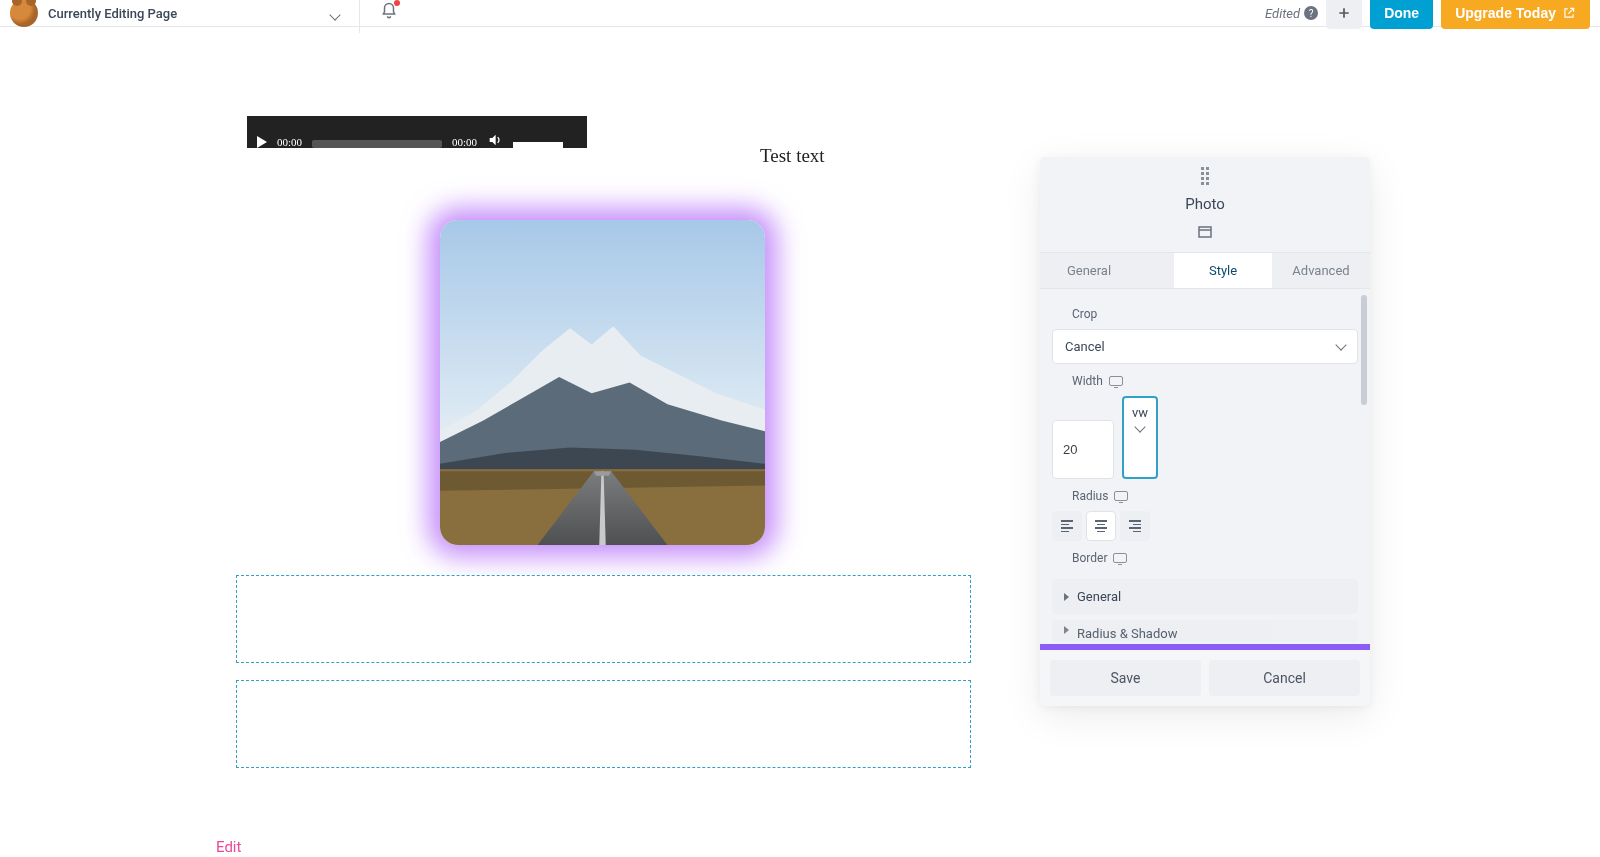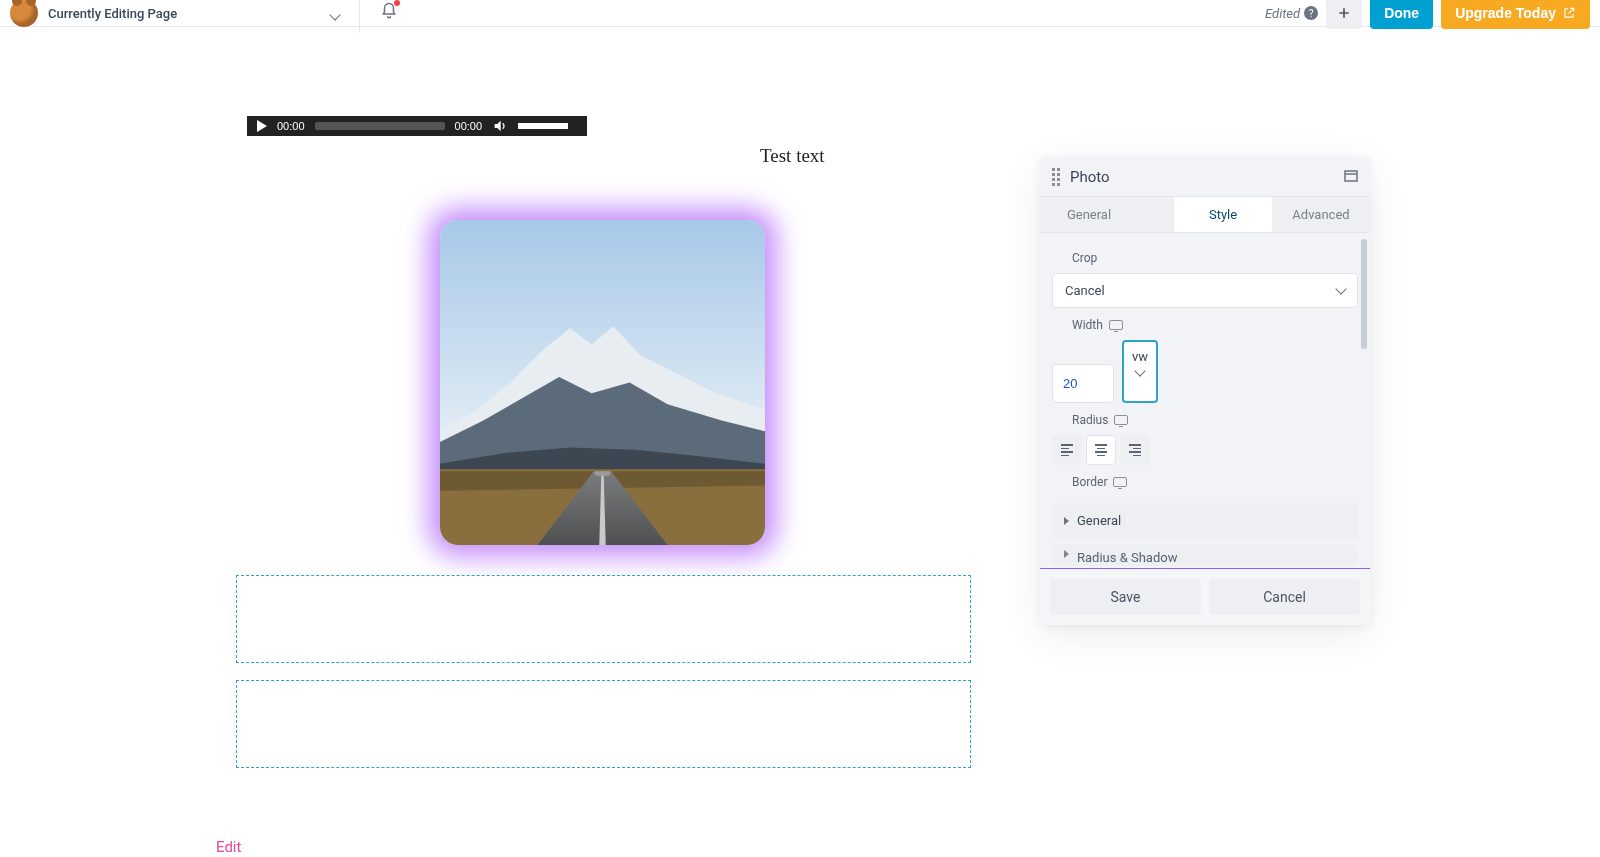--- a/index.html
+++ b/index.html
@@ -22,21 +22,21 @@
 .q-icon { width:14px; height:14px; border-radius:50%; background:#6b7280; color:#fff; font-size:10px; font-style:normal; display:flex; align-items:center; justify-content:center; }
 .btn { border:none; border-radius:4px; padding: 8px 14px; font-size:14px; cursor:pointer; display:flex; align-items:center; gap:6px; }
 .btn-add { background:#edeff2; color:#555; padding:8px 10px; }
 .btn-done { background:#00a0d2; color:#fff; font-weight:600; }
 .btn-upgrade { background:#f7a922; color:#fff; font-weight:600; }
 
 
 .canvas { position: absolute; top:40px; left:0; right:0; bottom:0; }
 
 
-.audio { position:absolute; left:247px; top:76px; width:340px; height:20px; background:#222; display:flex; align-items:center; padding:0 10px; gap:10px; color:#fff; font-size:11px; font-family: Liberation Sans, sans-serif; }
+.audio { position:absolute; left:247px; top:76px; width:340px; height:32px; background:#222; display:flex; align-items:flex-end; padding:0 10px; gap:10px; color:#fff; font-size:11px; font-family: Liberation Serif, serif; }
 .play-btn { width:0; height:0; border-left:10px solid #fff; border-top:6px solid transparent; border-bottom:6px solid transparent; cursor:pointer; }
 .prog { flex:0 0 130px; height:8px; background:#555; border-radius:2px; }
 .vol-icon { width:16px; height:16px; }
 .vol-bar { flex:0 0 50px; height:6px; background:#fff; }
 
 
 .test-text { position:absolute; left:760px; top:105px; font-family: Georgia, 'Times New Roman', serif; font-size:19px; color:#222; }
 
 
 .photo-wrap { position:absolute; left:440px; top:180px; width:325px; height:325px; border-radius:18px; overflow:hidden; box-shadow: 0 0 26px 12px rgba(168,85,247,0.65); }
@@ -45,50 +45,50 @@
 
 .droprow { position:absolute; border:1.5px dashed #2ea3c7; background:#fff; }
 .droprow.r1 { left:236px; top:535px; width:735px; height:88px; }
 .droprow.r2 { left:236px; top:640px; width:735px; height:88px; }
 
 
 .edit-link { position:absolute; left:216px; top:798px; font-size:15px; color:#ec4899; }
 
 
 .panel { position:absolute; left:1040px; top:117px; width:330px; background:#f1f3f6; border-radius:5px; box-shadow: 0 10px 40px rgba(0,0,0,0.08), 0 2px 10px rgba(0,0,0,0.05); overflow:hidden; }
-.panel-head { display:flex; align-items:center; gap:10px; padding:10px 12px; background:#f1f3f6; }
+.panel-head { display:flex; align-items:center; gap:10px; padding:10px 12px; background:#f1f3f6;flex-direction:column; }
 .drag-dots { display:grid; grid-template-columns:repeat(2,3px); grid-template-rows:repeat(4,3px); gap:2px; cursor:move; }
 .drag-dots i { width:3px; height:3px; background:#8a8f98; display:block; }
 .panel-title { font-size:15px; color:#3b4758; flex:1; }
 .panel-max { color:#6b7280; cursor:pointer; }
 .panel-tabs { display:flex; background:#edeff2; border-top:1px solid #e3e6ea; border-bottom:1px solid #e3e6ea; }
 .panel-tab { flex:1; text-align:center; padding:10px 0; font-size:13px; color:#7a828e; cursor:pointer; }
 .panel-tab.active { background:#fff; color:#0c4a6e;margin-left:36px; }
 .panel-body { position:relative; padding: 8px 12px 8px 12px; max-height: 360px; }
 .panel-scroll { position:absolute; right:3px; top:6px; width:6px; height:110px; background:#c9ced6; border-radius:3px; }
 .field-label { font-size:12px; color:#5b6472; padding: 10px 0 8px 20px; display:flex; align-items:center; gap:6px; }
 .resp-icon { width:14px; height:10px; border:1.3px solid #8a8f98; border-radius:2px; position:relative; display:inline-block; }
 .resp-icon::after { content:""; position:absolute; bottom:-3px; left:4px; width:4px; height:1.3px; background:#8a8f98; }
 .select { background:#fff; border:1px solid #dfe3e8; border-radius:4px; padding:9px 12px; font-size:13px; color:#3b4758; display:flex; justify-content:space-between; align-items:center; cursor:pointer; }
 .row-inline { display:flex; gap:8px; }
-.num-input { background:#fff; border:1px solid #dfe3e8; border-radius:4px; padding:11px 10px; font-size:13px; color:#1d4ed8; width:62px;margin-top:24px; }
+.num-input { background:#fff; border:1px solid #dfe3e8; border-radius:4px; padding:21px 10px; font-size:13px; color:#404040; width:62px;margin-top:24px; }
 .unit-select { background:#fff; border:2px solid #2ea3c7; border-radius:4px; padding:7px 8px; font-size:13px; color:#3b4758; display:flex; align-items:center; gap:6px; cursor:pointer;flex-direction:column; }
 .align-group { display:flex; gap:4px; }
 .align-btn { width:30px; height:30px; background:#edeff2; border-radius:4px; display:flex; align-items:center; justify-content:center; cursor:pointer; }
 .align-btn.active { background:#fff; border:1px solid #dfe3e8; }
 .align-lines { display:flex; flex-direction:column; gap:2px; }
 .align-lines i { height:1.5px; background:#5b6472; display:block; }
 .al-left i:nth-child(1){width:12px} .al-left i:nth-child(2){width:8px} .al-left i:nth-child(3){width:12px} .al-left i:nth-child(4){width:8px}
 .al-center { align-items:center; } .al-center i:nth-child(1){width:12px} .al-center i:nth-child(2){width:8px} .al-center i:nth-child(3){width:12px} .al-center i:nth-child(4){width:8px}
 .al-right { align-items:flex-end; } .al-right i:nth-child(1){width:12px} .al-right i:nth-child(2){width:8px} .al-right i:nth-child(3){width:12px} .al-right i:nth-child(4){width:8px}
 .accordion { background:#edeff2; border-radius:4px; padding:10px 12px; font-size:13px; color:#3b4758; display:flex; align-items:center; gap:8px; cursor:pointer; margin-top:6px; }
 .chev-r { width:0; height:0; border-left:5px solid #6b7280; border-top:4px solid transparent; border-bottom:4px solid transparent; }
 .acc2 { opacity:0.85; }
 .acc2 .acc-label { overflow:hidden; white-space:nowrap; }
-.panel-footer { display:flex; gap:8px; padding:10px; border-top:1px solid #8b5cf6; background:#f5f6f8; }
+.panel-footer { display:flex; gap:8px; padding:10px; border-top:6px solid #8b5cf6; background:#f5f6f8; }
 .foot-btn { flex:1; text-align:center; padding:10px 0; background:#edeff2; border-radius:4px; font-size:14px; color:#4b5563; cursor:pointer; }
 .chev-down { display:inline-block; width:8px; height:8px; border-right:1.5px solid #6b7280; border-bottom:1.5px solid #6b7280; transform:rotate(45deg); margin-top:-3px; }
 </style>
 </head>
 <body>
 
 <div class="topbar">
   <div class="topbar-left">
     <div class="logo"></div>
     <div class="page-title">Currently Editing Page</div>

